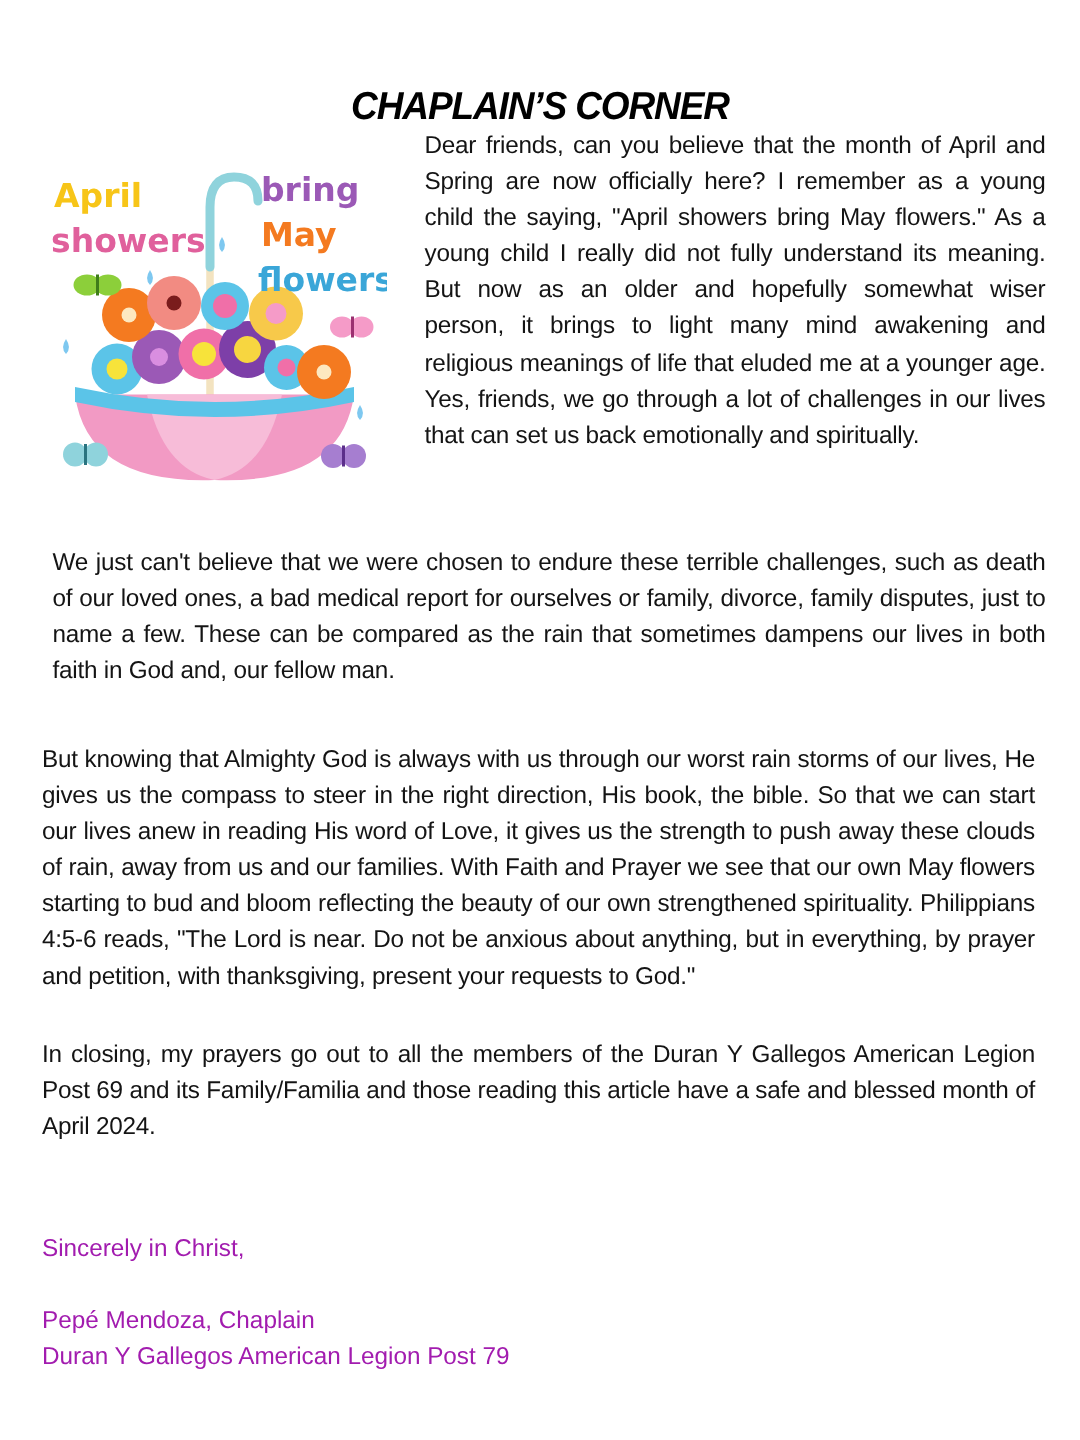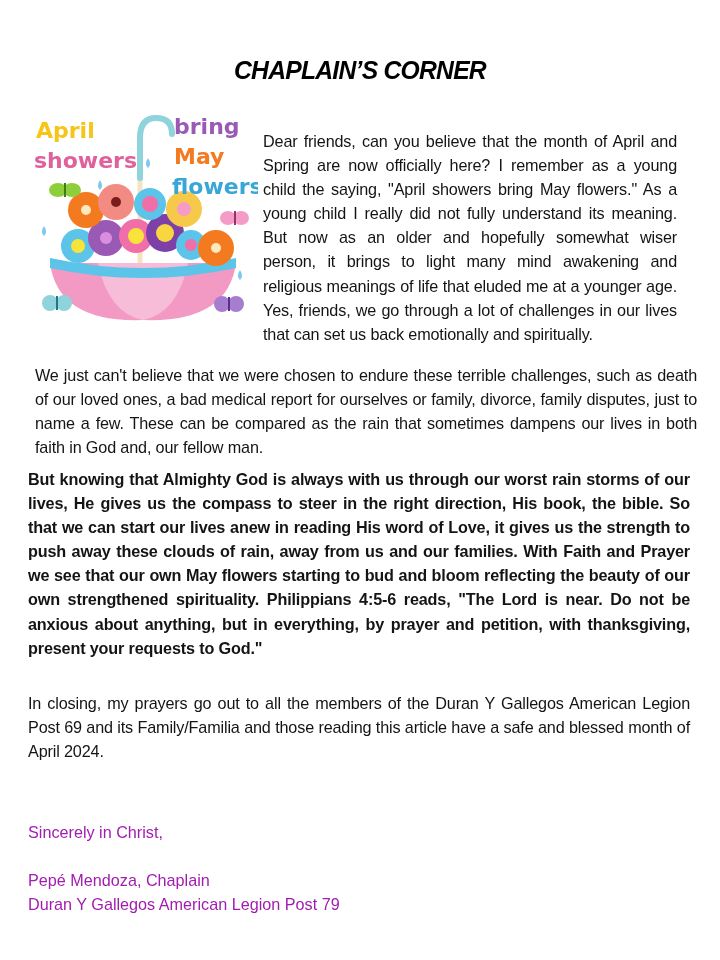--- a/index.html
+++ b/index.html
@@ -4,23 +4,23 @@
 <style>
   html, body { margin: 0; padding: 0; background: #ffffff; }
   body { width: 720px; height: 960px; position: relative; overflow: hidden;
          font-family: "Liberation Sans", sans-serif; color: #111; }
   .title { position: absolute; top: 38px; left: 0; width: 720px; text-align: center;
            font-weight: bold; font-style: italic; font-size: 26px; letter-spacing: -0.8px;
            font-family: "Liberation Sans", sans-serif; color: #000; transform: scaleX(0.95); }
   .illus { position: absolute; left: 28px; top: 98px; width: 230px; height: 226px; text-align: right; }
   .para { position: absolute; text-align: justify; font-size: 16.2px; line-height: 24.1px;
           letter-spacing: -0.15px; color: #141414; margin: 0; }
-  .p-intro { left: 263px; top: 85px; width: 414px; margin-top: 44px; }
+  .p-intro { left: 283px; top: 85px; width: 414px; }
   .p1 { left: 35px; top: 363px; width: 662px; }
-  .p2 { left: 28px; top: 467px; width: 662px; font-weight: bold; }
+  .p2 { left: 28px; top: 494px; width: 662px; }
   .p3 { left: 28px; top: 691px; width: 662px; }
   .line { position: absolute; left: 28px; font-size: 16.2px; line-height: 24px; color: #a21caf; }
   .closing { top: 820px; }
   .sig-name { top: 868px; text-align: center; }
   .sig-org { top: 892px; }
 </style>
 </head>
 <body>
 
 <h1 class="title">CHAPLAIN’S CORNER</h1>

